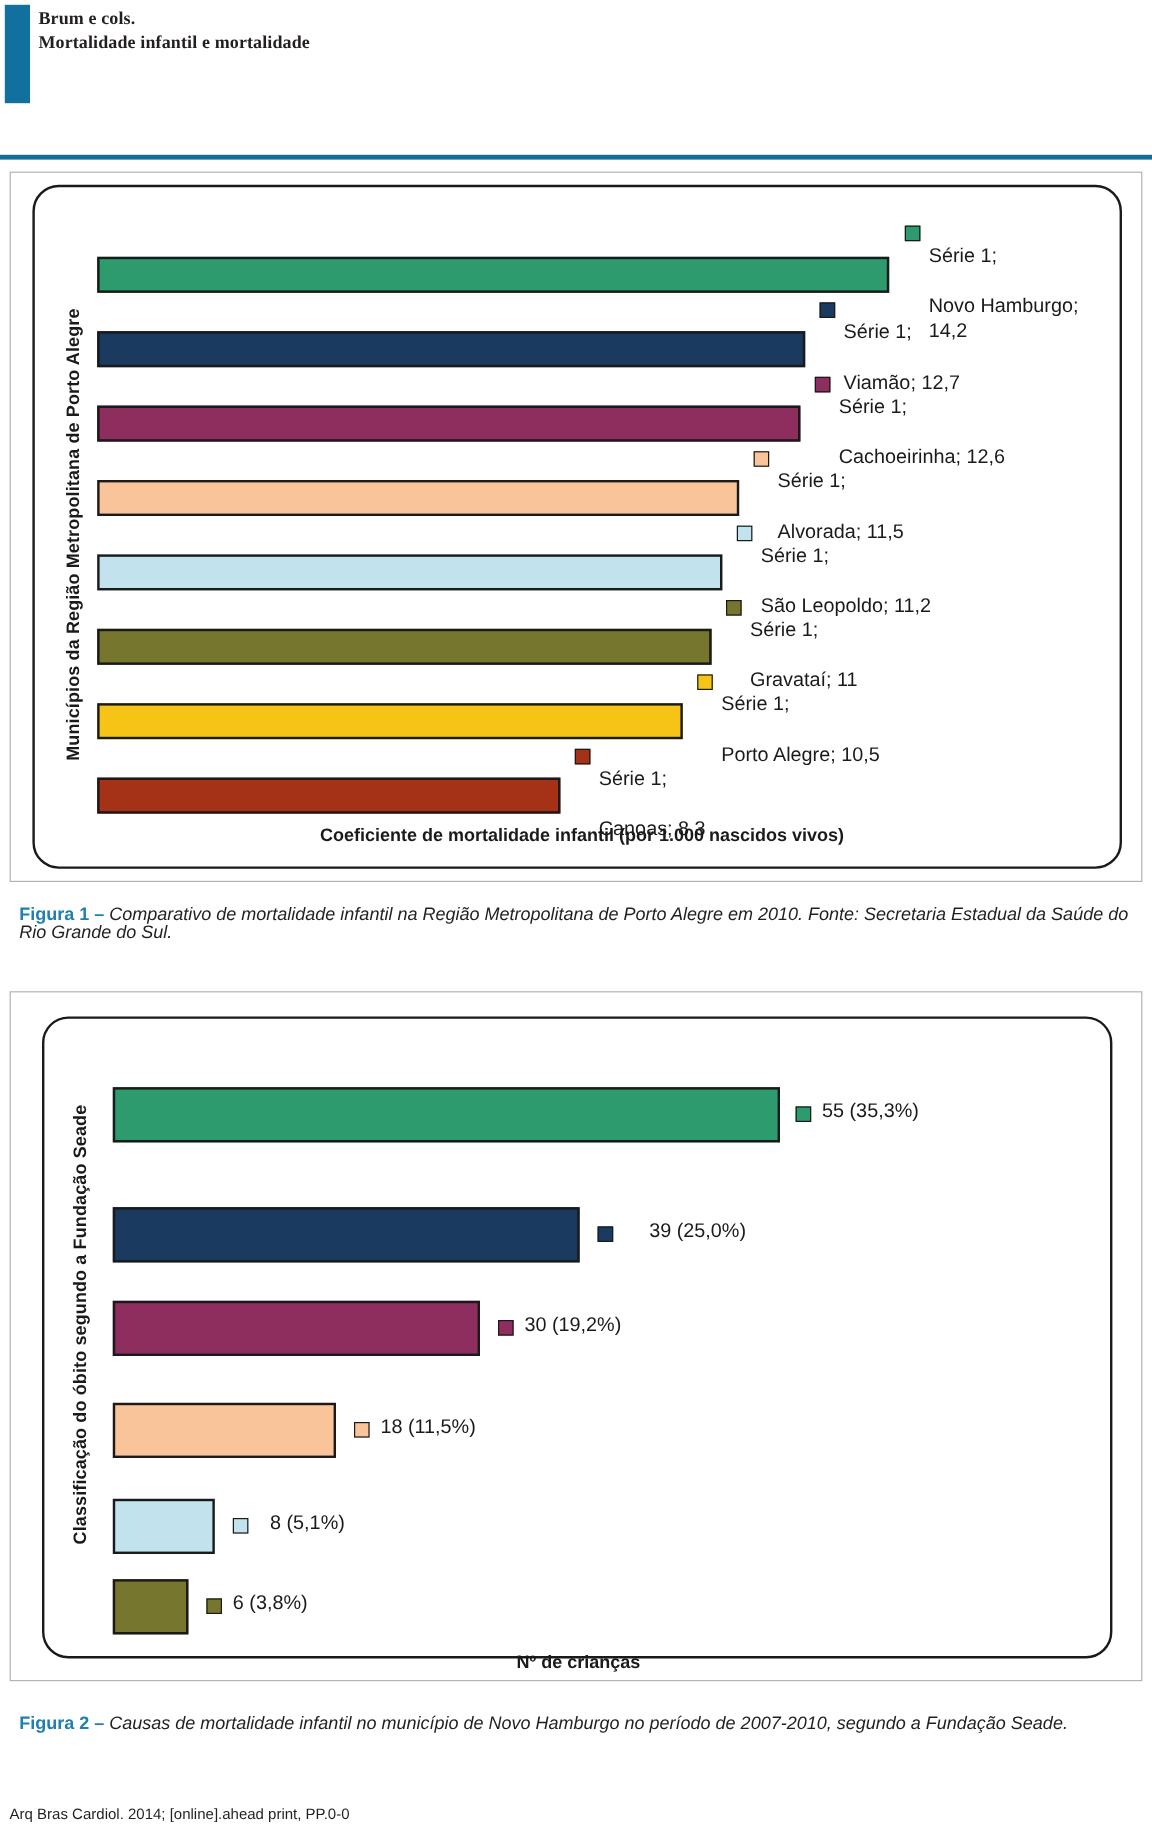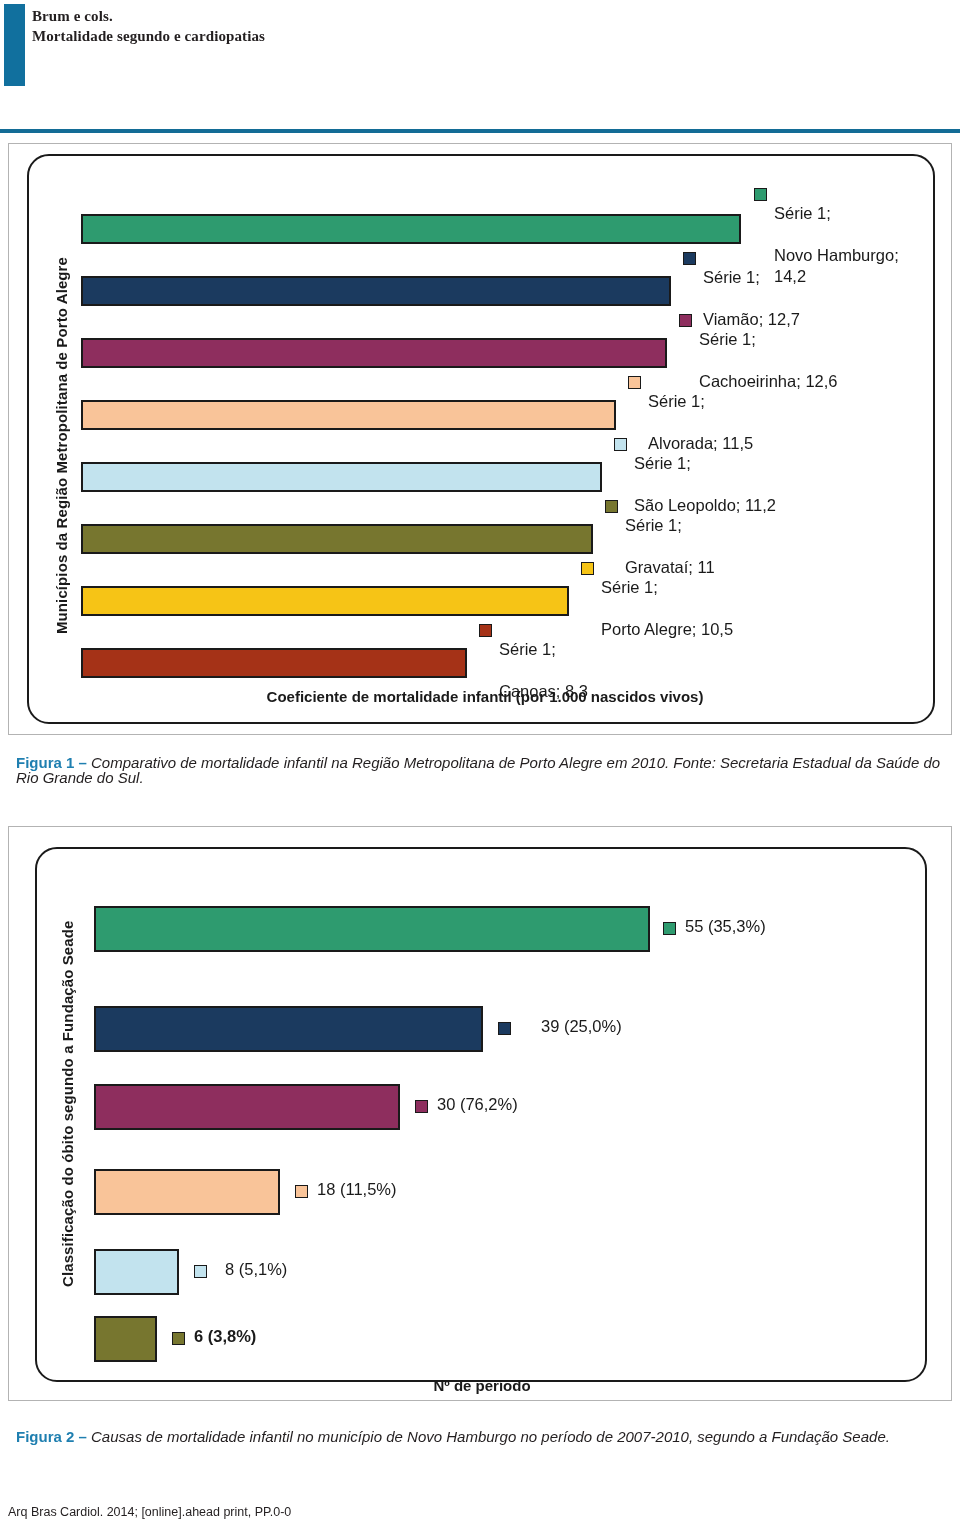--- a/index.html
+++ b/index.html
@@ -123,21 +123,21 @@
     font-size: 12.5px;
     color: #231f20;
   }
 </style>
 </head>
 <body>
 
 <div class="runhead">
   <div class="runhead-bar"></div>
   <div class="runhead-text" style="top:6px">Brum e cols.</div>
-  <div class="runhead-text" style="top:26px">Mortalidade segundo e cardiopatias</div>
+  <div class="runhead-text" style="top:26px">Mortalidade infantil e mortalidade</div>
 </div>
 <div class="rule"></div>
 
 <div class="figbox" style="left:8px; top:143px; width:944px; height:592px;">
 
   <div class="chart-frame" style="left:18px; top:10px; width:908px; height:570px;">
 
     <div class="axis-title-y" style="left:24px; top:80px; height:420px;">Municípios da Região Metropolitana de Porto Alegre</div>
 
     <div class="bar" style="left:52px; top:58px; width:660px; height:30px; background:#2e9b6f;"></div>
@@ -218,32 +218,32 @@
     <div class="bar" style="left:57px; top:400px; width:85px; height:46px; background:#c2e3ee;"></div>
     <div class="bar" style="left:57px; top:467px; width:63px; height:46px; background:#77762f;"></div>
 
     <div class="swatch" style="left:626px; top:73px; background:#2e9b6f;"></div>
     <div class="lbl" style="left:648px; top:67px;">55 (35,3%)</div>
 
     <div class="swatch" style="left:461px; top:173px; background:#1b3a5f;"></div>
     <div class="lbl" style="left:504px; top:167px;">39 (25,0%)</div>
 
     <div class="swatch" style="left:378px; top:251px; background:#8e2e5e;"></div>
-    <div class="lbl" style="left:400px; top:245px;">30 (76,2%)</div>
+    <div class="lbl" style="left:400px; top:245px;">30 (19,2%)</div>
 
     <div class="swatch" style="left:258px; top:336px; background:#f9c499;"></div>
     <div class="lbl" style="left:280px; top:330px;">18 (11,5%)</div>
 
     <div class="swatch" style="left:157px; top:416px; background:#c2e3ee;"></div>
     <div class="lbl" style="left:188px; top:410px;">8 (5,1%)</div>
 
     <div class="swatch" style="left:135px; top:483px; background:#77762f;"></div>
-    <div class="lbl" style="left:157px; top:477px;font-weight:bold;">6 (3,8%)</div>
-
-    <div class="axis-title-x" style="left:300px; top:528px; width:290px;">Nº de período</div>
+    <div class="lbl" style="left:157px; top:477px;">6 (3,8%)</div>
+
+    <div class="axis-title-x" style="left:300px; top:528px; width:290px;">Nº de crianças</div>
   </div>
 </div>
 
 <div class="caption" style="left:16px; top:1429px; width:930px;">
   <b>Figura 2 – </b><span>Causas de mortalidade infantil no município de Novo Hamburgo no período de 2007-2010, segundo a Fundação Seade.</span>
 </div>
 
 <div class="footer">Arq Bras Cardiol. 2014; [online].ahead print, PP.0-0</div>
 
 </body></html>

